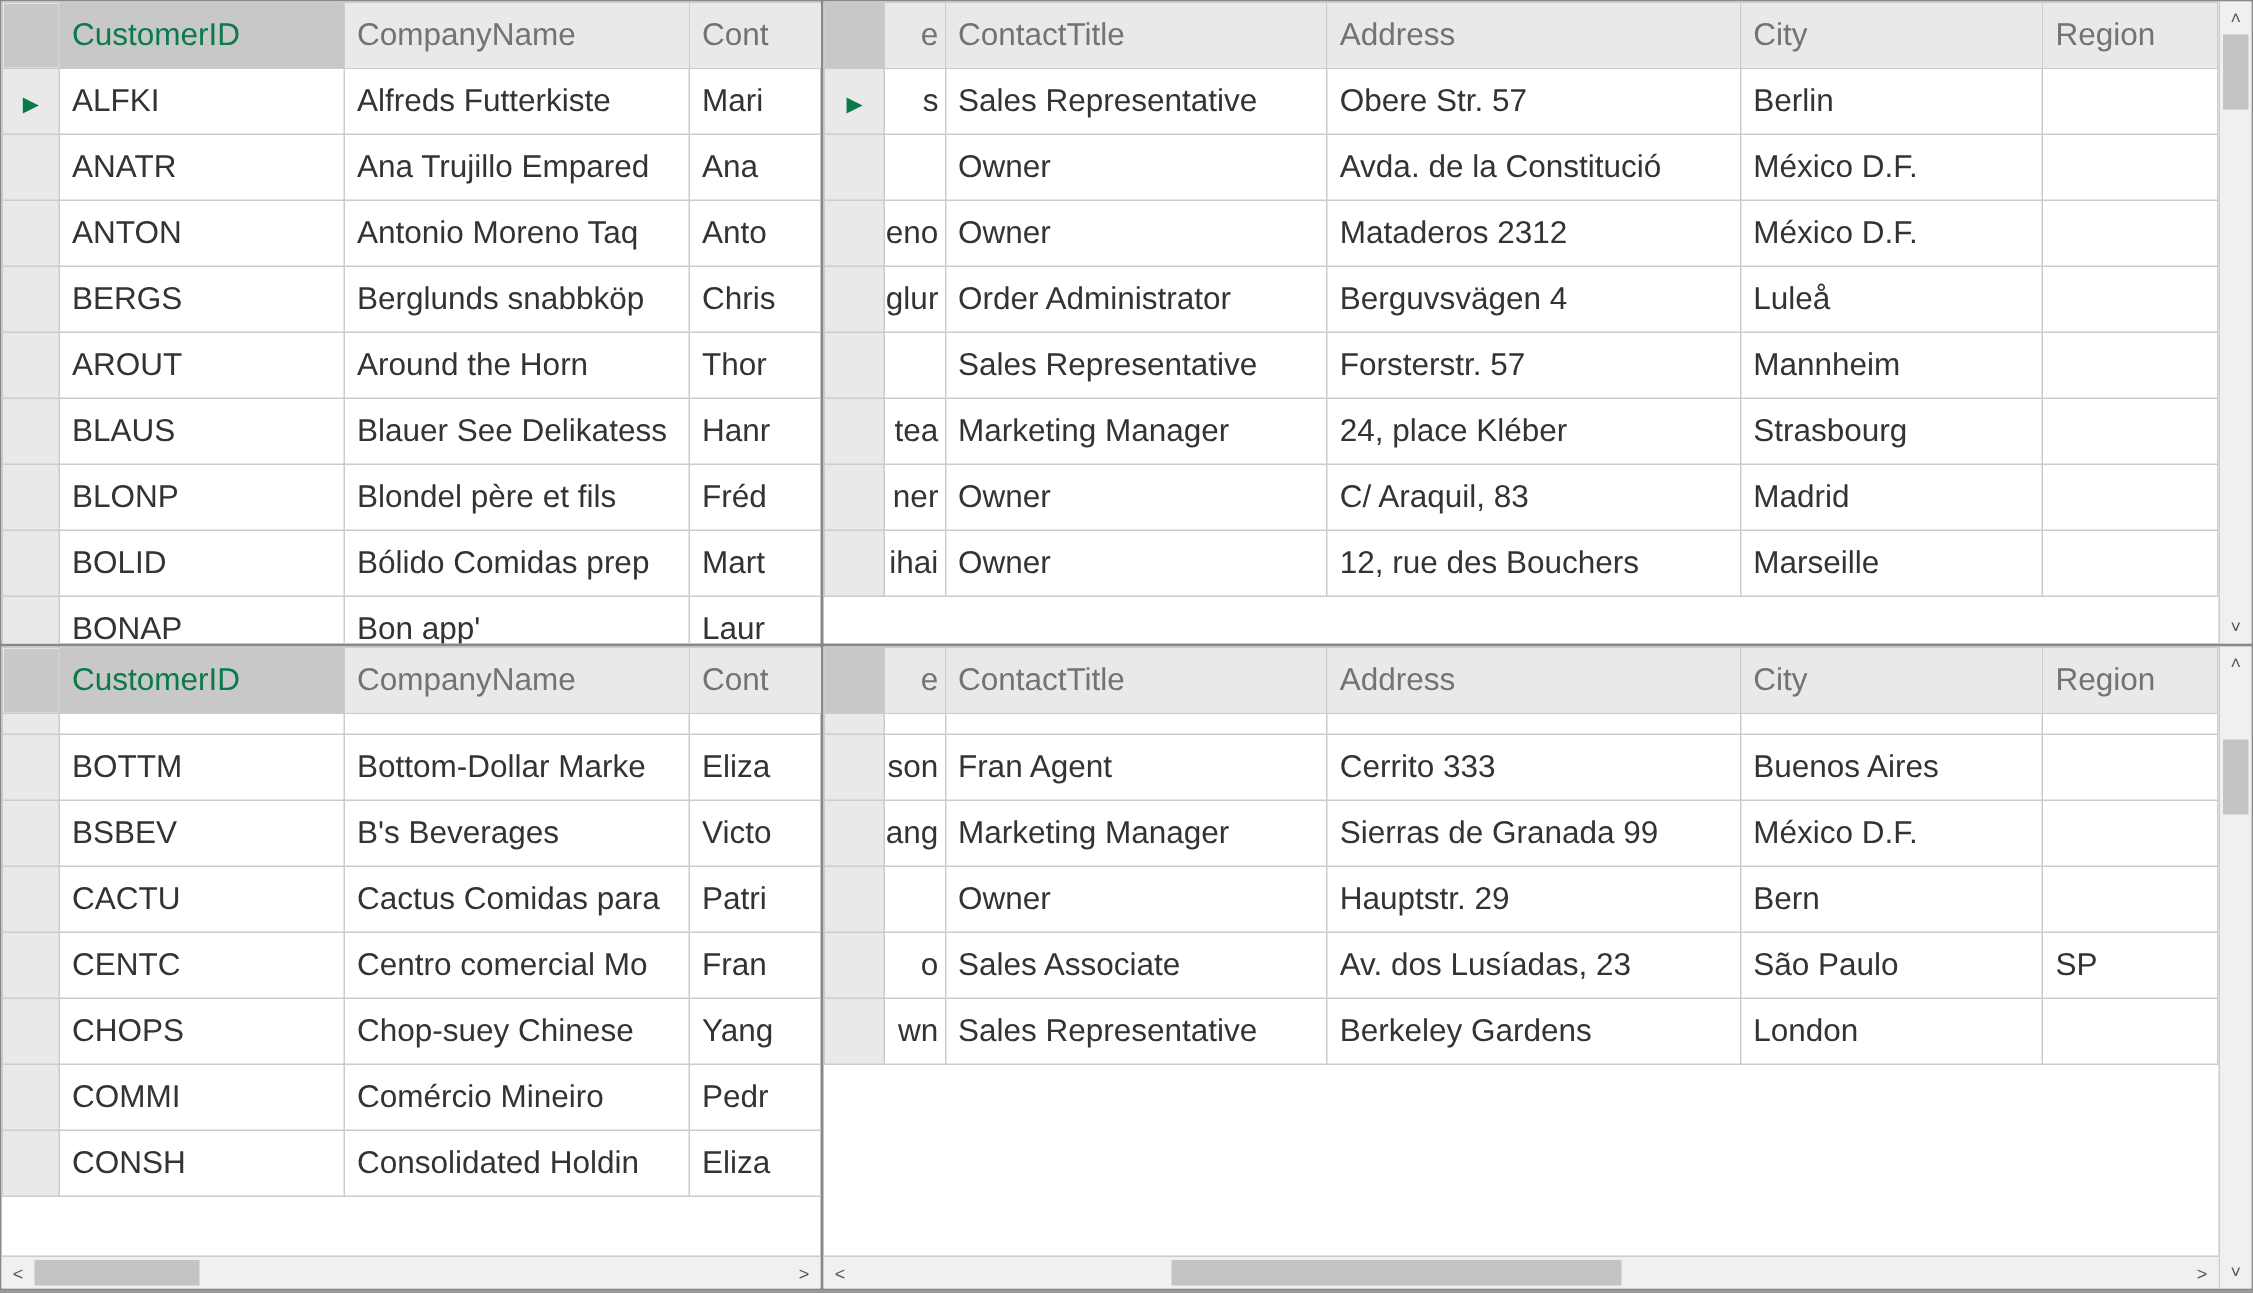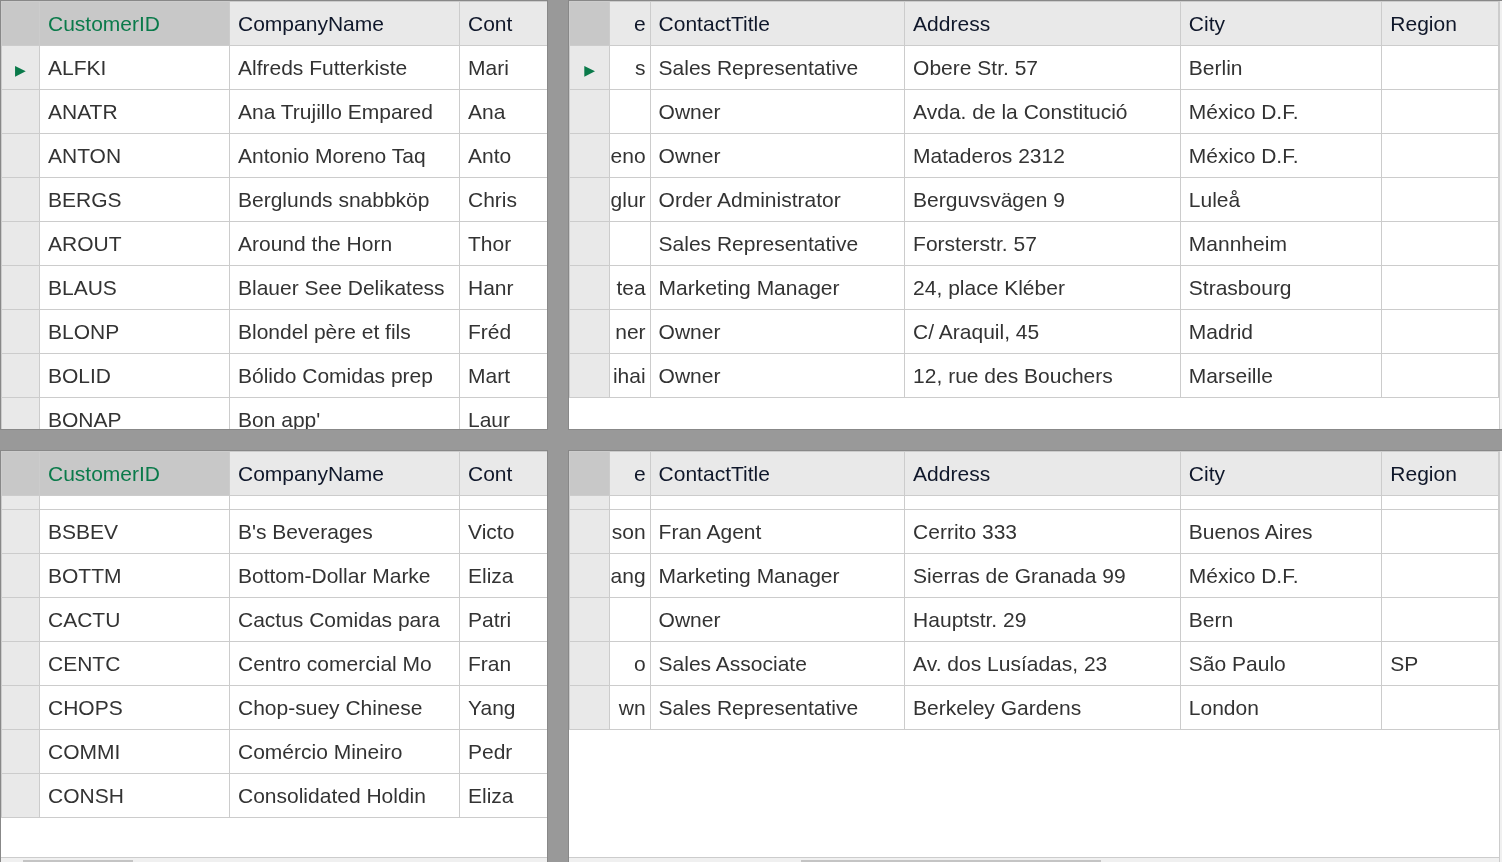--- a/index.html
+++ b/index.html
@@ -10,21 +10,21 @@
     color: #333;
     background: #fff;
     width: 1502px;
     height: 862px;
     overflow: hidden;
   }
   .quad-container {
     display: grid;
     grid-template-columns: 548px 954px;
     grid-template-rows: 430px 430px;
-    gap: 20px;
+    gap: 0;
     background: #999;
     width: 1502px;
     height: 862px;
   }
   .pane {
     background: #fff;
     display: flex;
     flex-direction: column;
     overflow: hidden;
     position: relative;
@@ -44,21 +44,21 @@
     border: 1px solid #ccc;
     padding: 6px 8px;
     text-align: left;
     white-space: nowrap;
     overflow: hidden;
     height: 44px;
     font-weight: normal;
   }
   thead th {
     background: #e9e9e9;
-    color: #0f172a;
+    color: #737373;
     position: sticky;
     top: 0;
   }
   thead th.sorted {
     color: #0a7a4a;
     background: #c8c8c8;
   }
   .rownum {
     width: 38px;
     background: #e9e9e9;
@@ -289,21 +289,21 @@
               <td class="frag">eno</td>
               <td>Owner</td>
               <td>Mataderos  2312</td>
               <td>México D.F.</td>
               <td></td>
             </tr>
             <tr>
               <td class="rownum"></td>
               <td class="frag">glur</td>
               <td>Order Administrator</td>
-              <td>Berguvsvägen  9</td>
+              <td>Berguvsvägen  4</td>
               <td>Luleå</td>
               <td></td>
             </tr>
             <tr>
               <td class="rownum"></td>
               <td class="frag"></td>
               <td>Sales Representative</td>
               <td>Forsterstr. 57</td>
               <td>Mannheim</td>
               <td></td>
@@ -313,21 +313,21 @@
               <td class="frag">tea</td>
               <td>Marketing Manager</td>
               <td>24, place Kléber</td>
               <td>Strasbourg</td>
               <td></td>
             </tr>
             <tr>
               <td class="rownum"></td>
               <td class="frag">ner</td>
               <td>Owner</td>
-              <td>C/ Araquil, 45</td>
+              <td>C/ Araquil, 83</td>
               <td>Madrid</td>
               <td></td>
             </tr>
             <tr>
               <td class="rownum"></td>
               <td class="frag">ihai</td>
               <td>Owner</td>
               <td>12, rue des Bouchers</td>
               <td>Marseille</td>
               <td></td>
@@ -363,29 +363,29 @@
         </thead>
         <tbody id="bl-body">
             <tr>
               <td class="rownum"></td>
               <td></td>
               <td></td>
               <td></td>
             </tr>
             <tr>
               <td class="rownum"></td>
+              <td>BOTTM</td>
+              <td>Bottom-Dollar Marke</td>
+              <td>Eliza</td>
+            </tr>
+            <tr>
+              <td class="rownum"></td>
               <td>BSBEV</td>
               <td>B's Beverages</td>
               <td>Victo</td>
-            </tr>
-            <tr>
-              <td class="rownum"></td>
-              <td>BOTTM</td>
-              <td>Bottom-Dollar Marke</td>
-              <td>Eliza</td>
             </tr>
             <tr>
               <td class="rownum"></td>
               <td>CACTU</td>
               <td>Cactus Comidas para</td>
               <td>Patri</td>
             </tr>
             <tr>
               <td class="rownum"></td>
               <td>CENTC</td>

